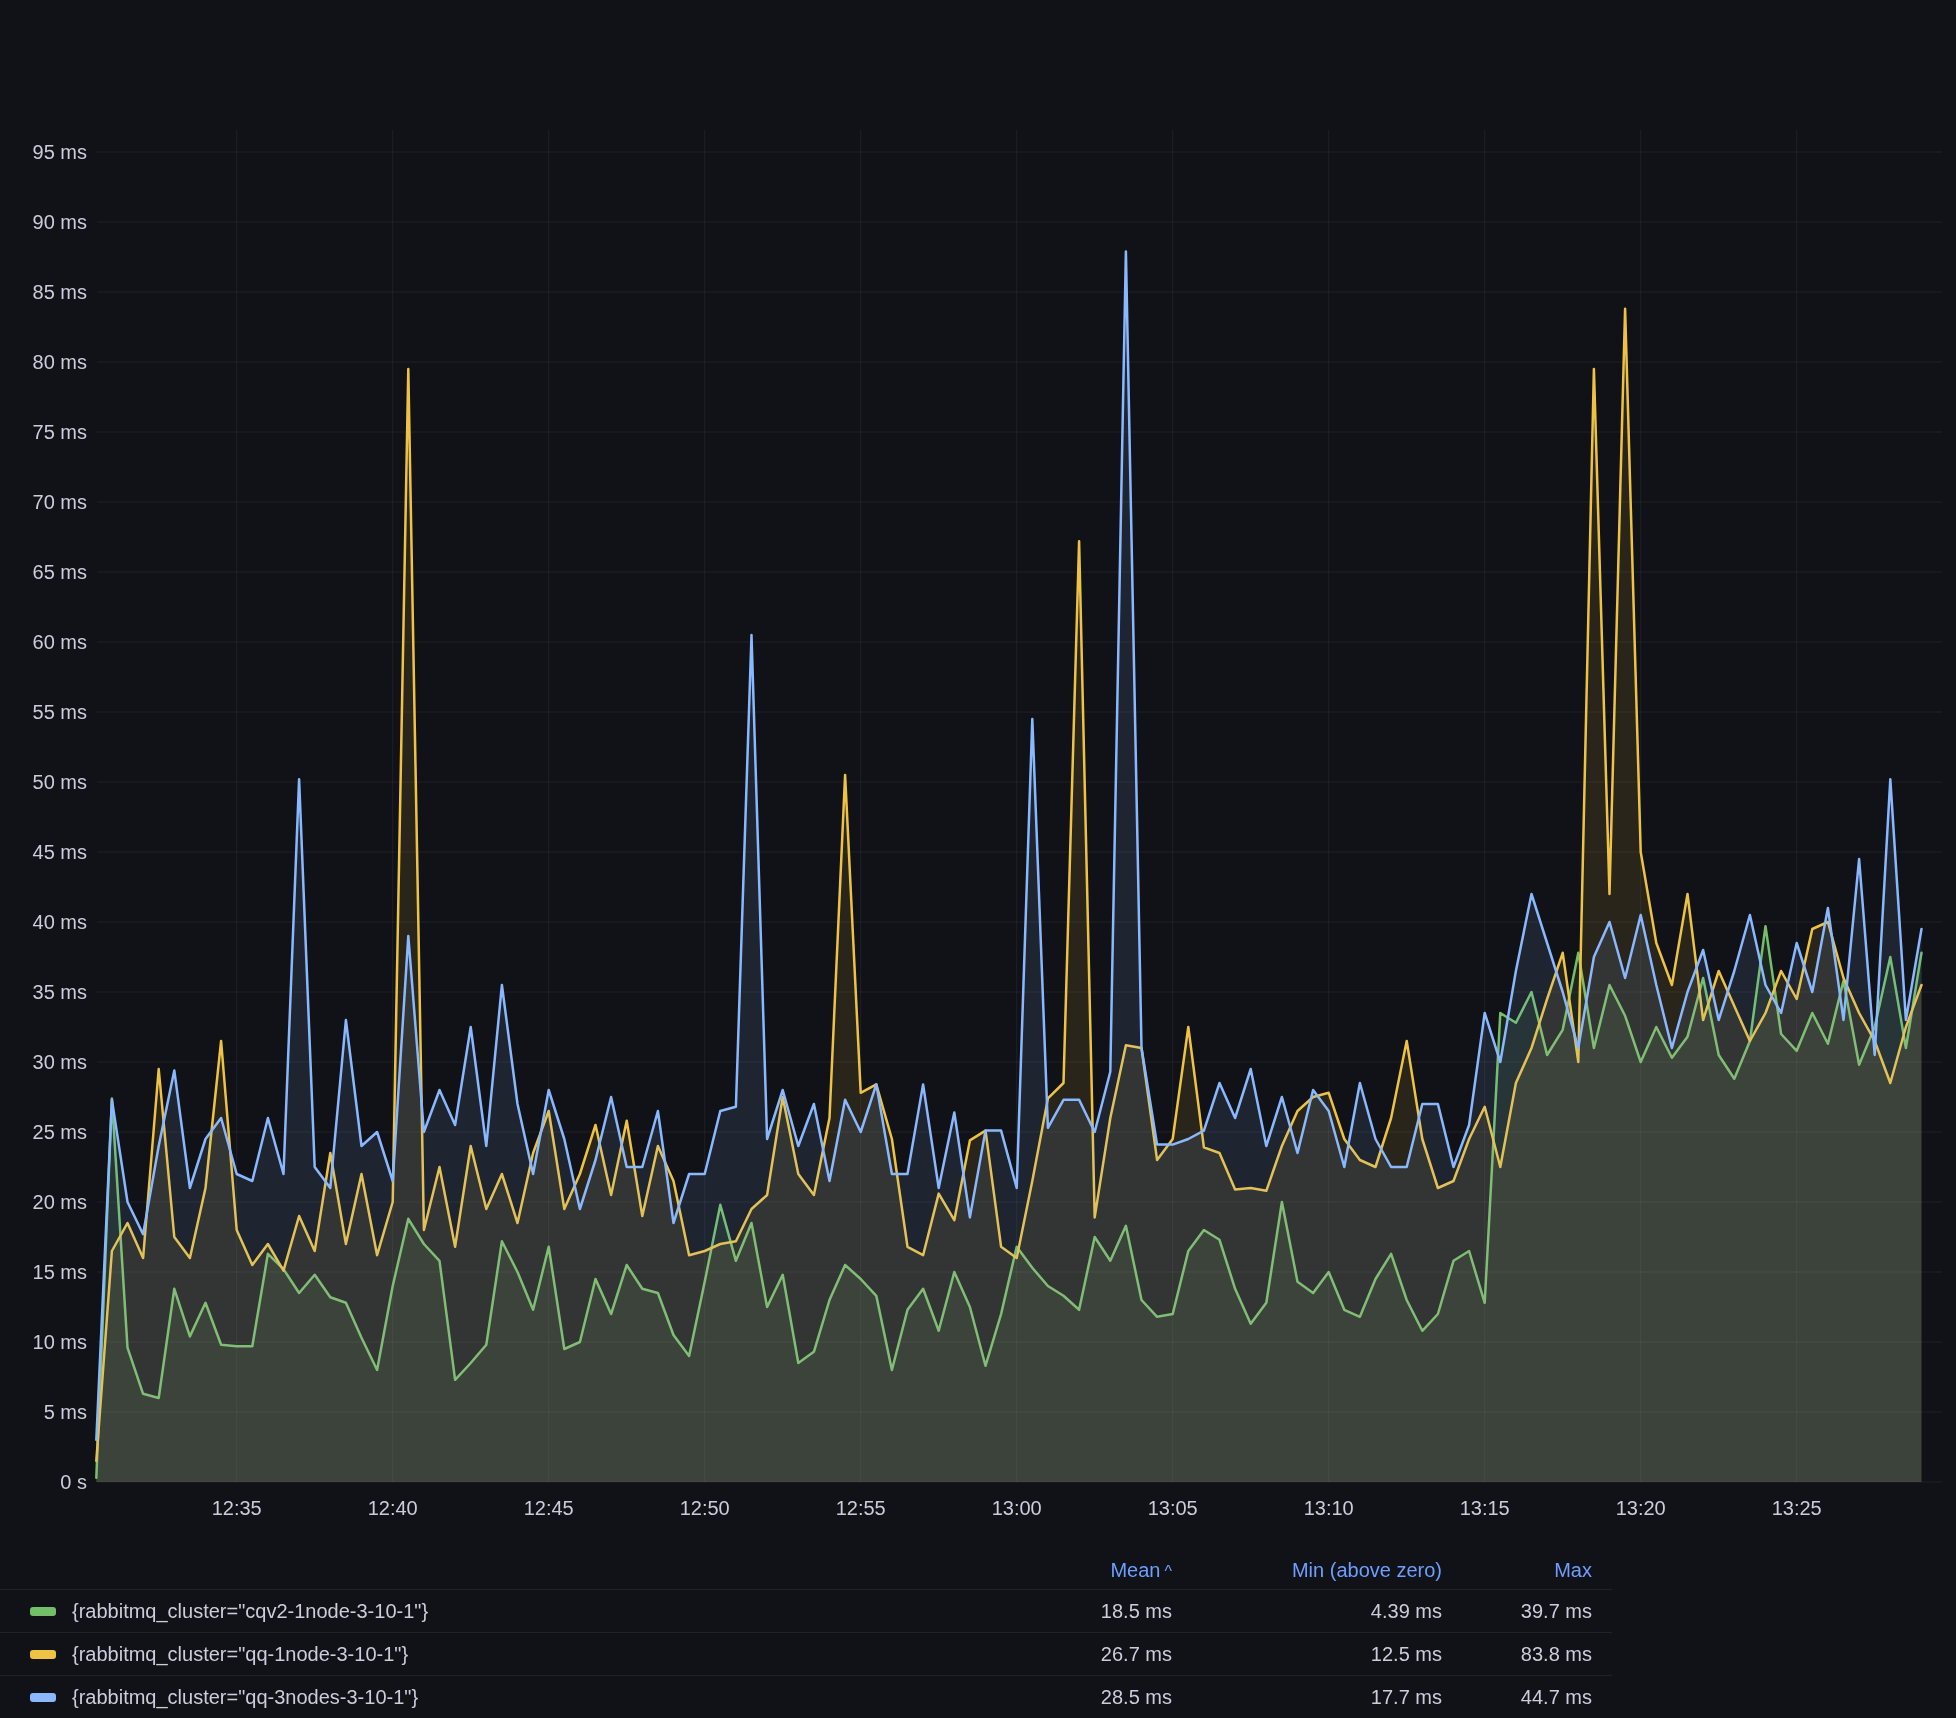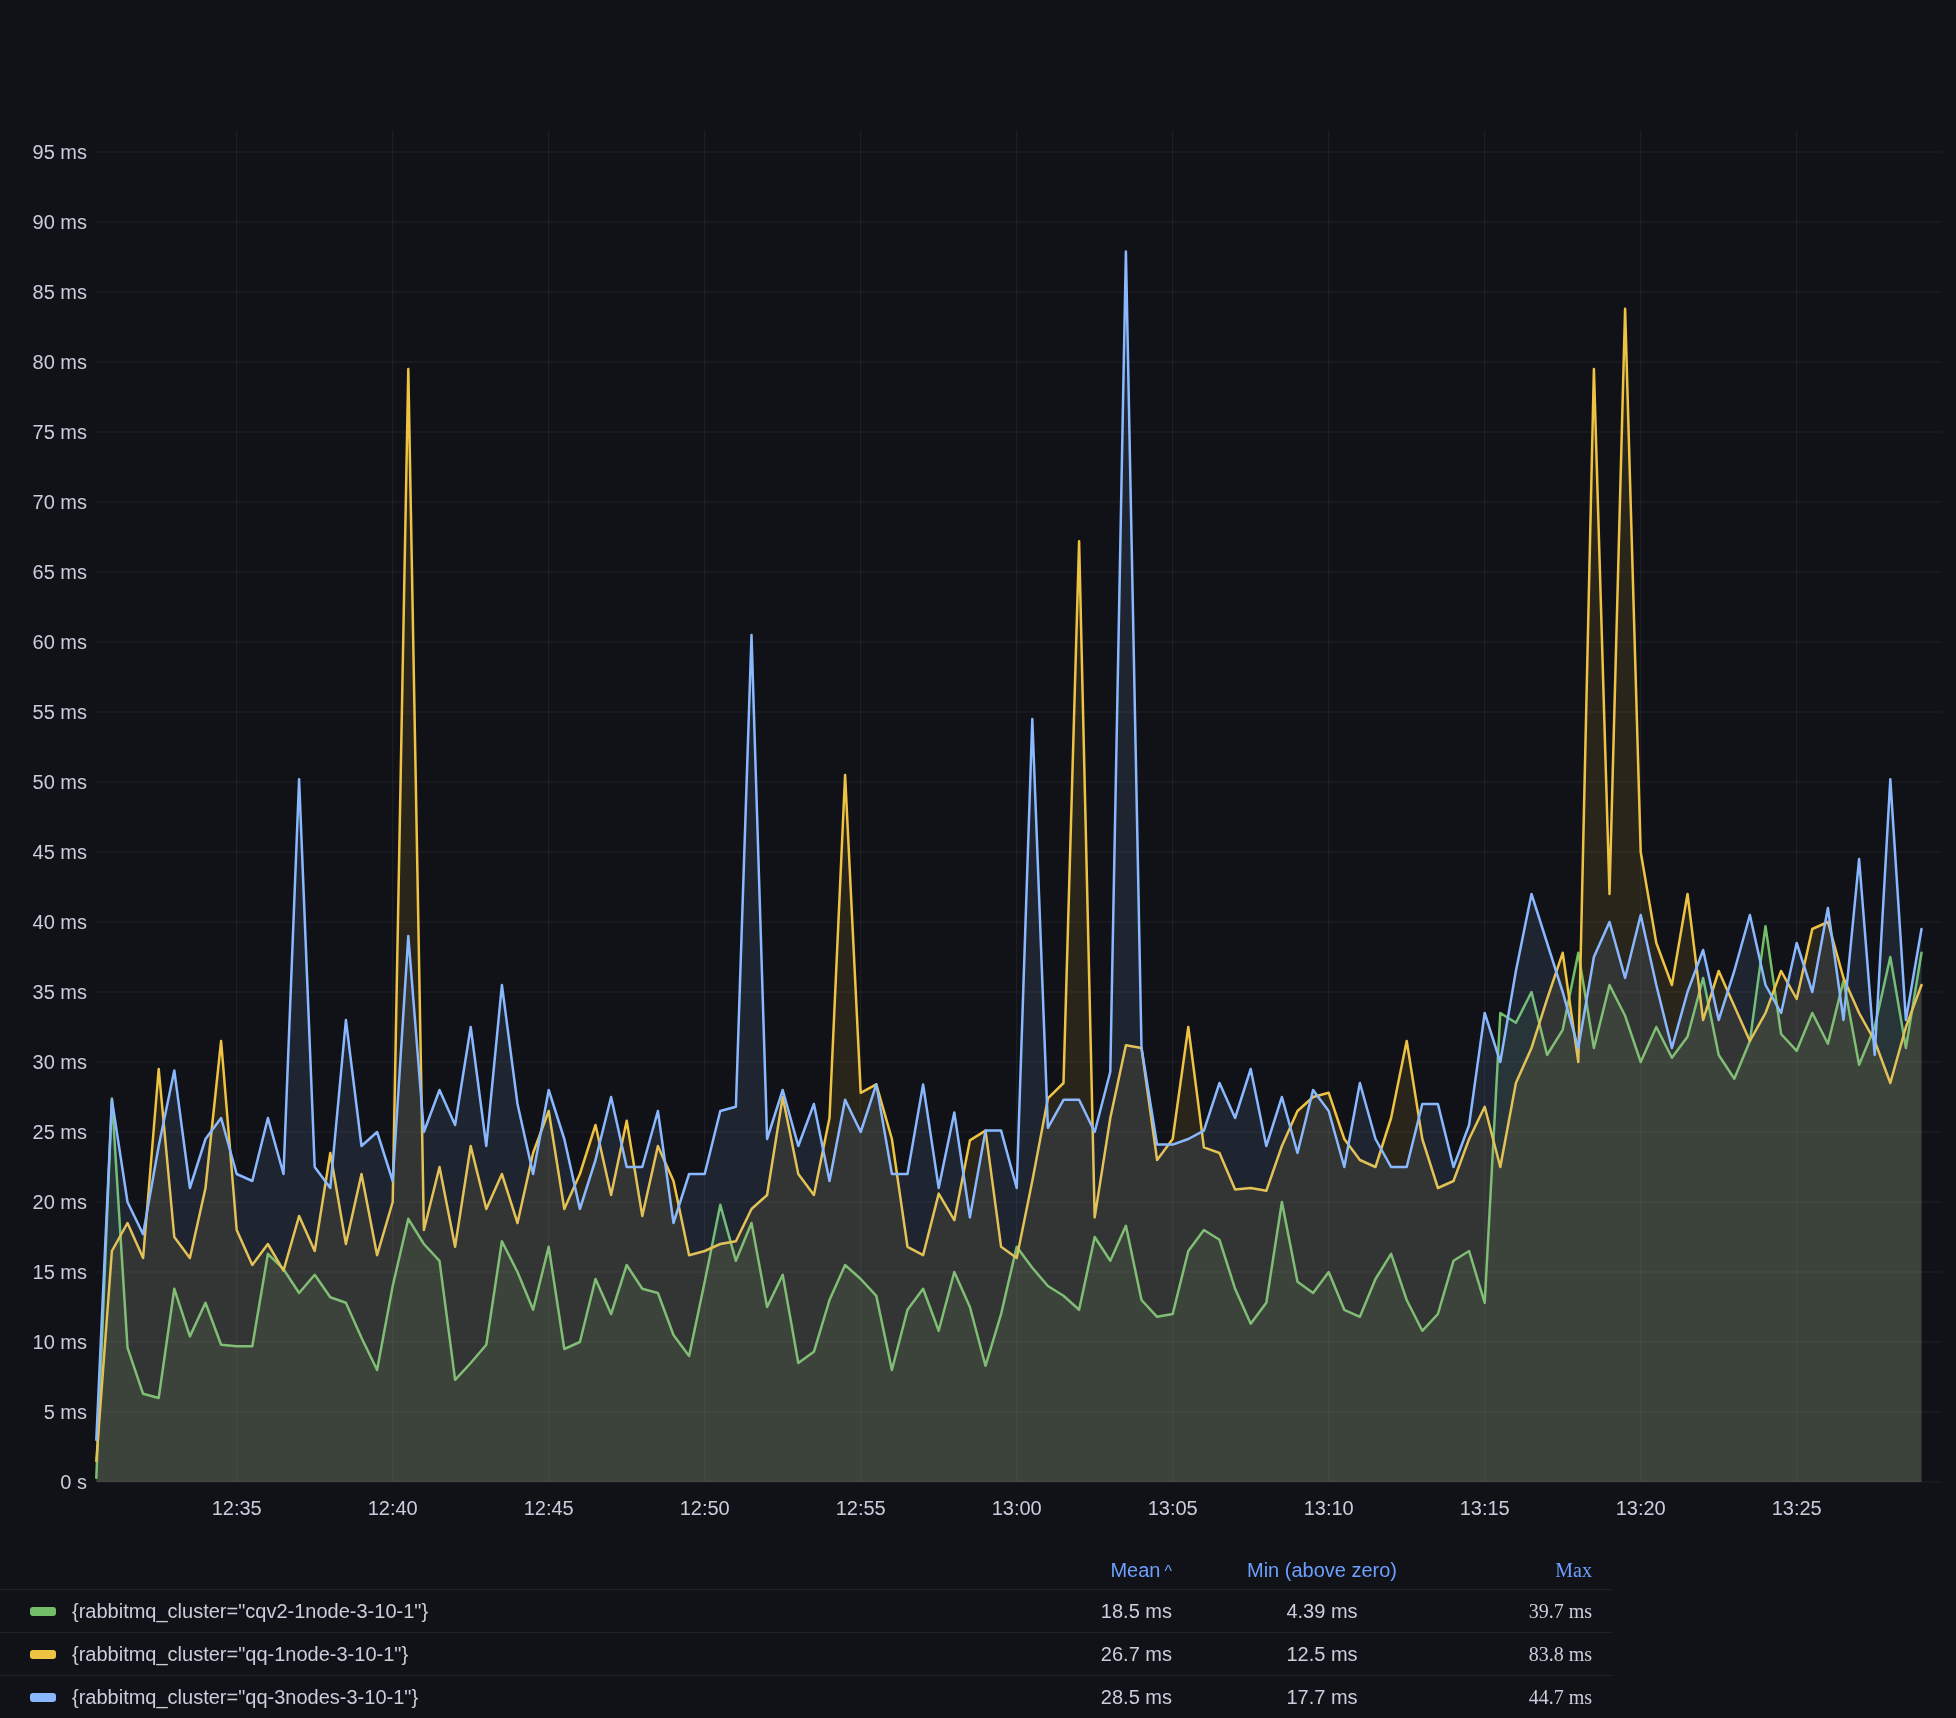--- a/index.html
+++ b/index.html
@@ -30,22 +30,22 @@
   }
   .legend-row{
     display:flex;align-items:center;
     height:42px;
     border-top:1px solid rgba(204,204,220,0.09);
   }
   .lg-swatch-cell{width:36px;padding-left:30px;display:flex;align-items:center;}
   .lg-swatch{width:26px;height:9px;border-radius:3px;}
   .lg-label{flex:1;padding-left:6px;color:#ccccdc;cursor:pointer;white-space:nowrap;}
   .col-mean{width:130px;text-align:right;white-space:nowrap;}
-  .col-min{width:240px;text-align:center;padding-left:30px;white-space:nowrap;}
-  .col-max{width:150px;text-align:right;padding-right:20px;white-space:nowrap;font-family:Liberation Serif, serif;}
+  .col-min{width:240px;text-align:right;padding-left:30px;white-space:nowrap;}
+  .col-max{width:150px;text-align:right;padding-right:20px;white-space:nowrap;}
   .legend-header .col-mean,.legend-header .col-min,.legend-header .col-max{cursor:pointer;}
   .sort-caret{font-size:16px;margin-left:4px;}
 </style>
 </head>
 <body>
 
 <div class="panel">
 
 
   <svg id="chart" width="1956" height="1535">

